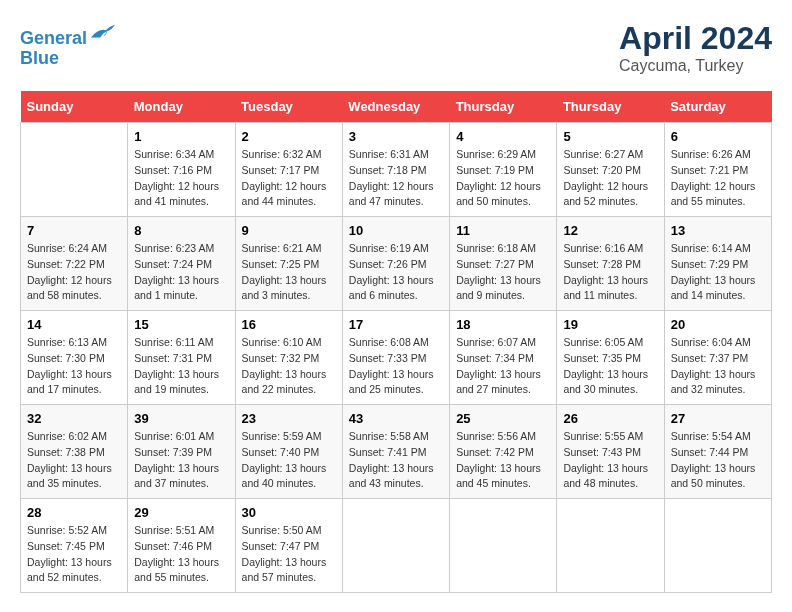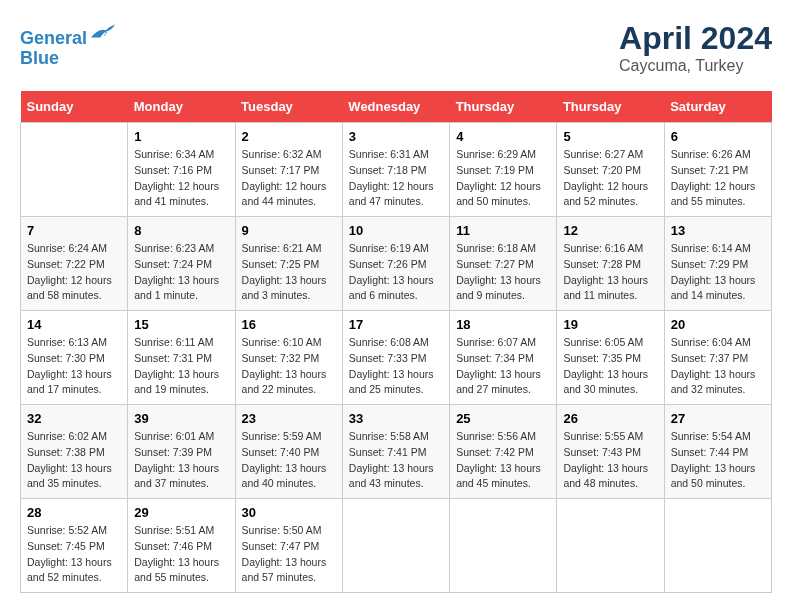--- a/index.html
+++ b/index.html
@@ -212,21 +212,21 @@
         </td>
         <td>
           <span class="day-num">39</span>
           <div class="day-info">Sunrise: 6:01 AM<br>Sunset: 7:39 PM<br>Daylight: 13 hours<br>and 37 minutes.</div>
         </td>
         <td>
           <span class="day-num">23</span>
           <div class="day-info">Sunrise: 5:59 AM<br>Sunset: 7:40 PM<br>Daylight: 13 hours<br>and 40 minutes.</div>
         </td>
         <td>
-          <span class="day-num">33</span>
+          <span class="day-num">43</span>
           <div class="day-info">Sunrise: 5:58 AM<br>Sunset: 7:41 PM<br>Daylight: 13 hours<br>and 43 minutes.</div>
         </td>
         <td>
           <span class="day-num">25</span>
           <div class="day-info">Sunrise: 5:56 AM<br>Sunset: 7:42 PM<br>Daylight: 13 hours<br>and 45 minutes.</div>
         </td>
         <td>
           <span class="day-num">26</span>
           <div class="day-info">Sunrise: 5:55 AM<br>Sunset: 7:43 PM<br>Daylight: 13 hours<br>and 48 minutes.</div>
         </td>

